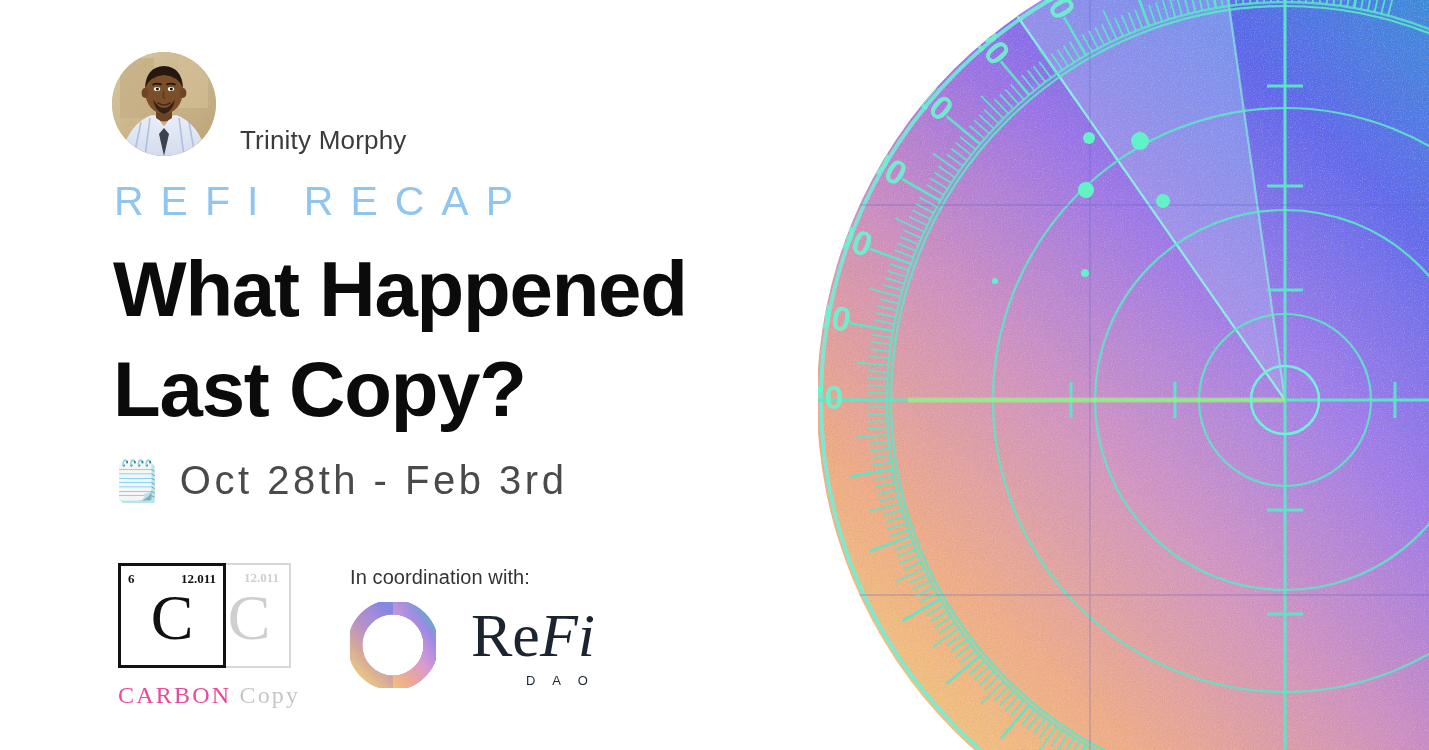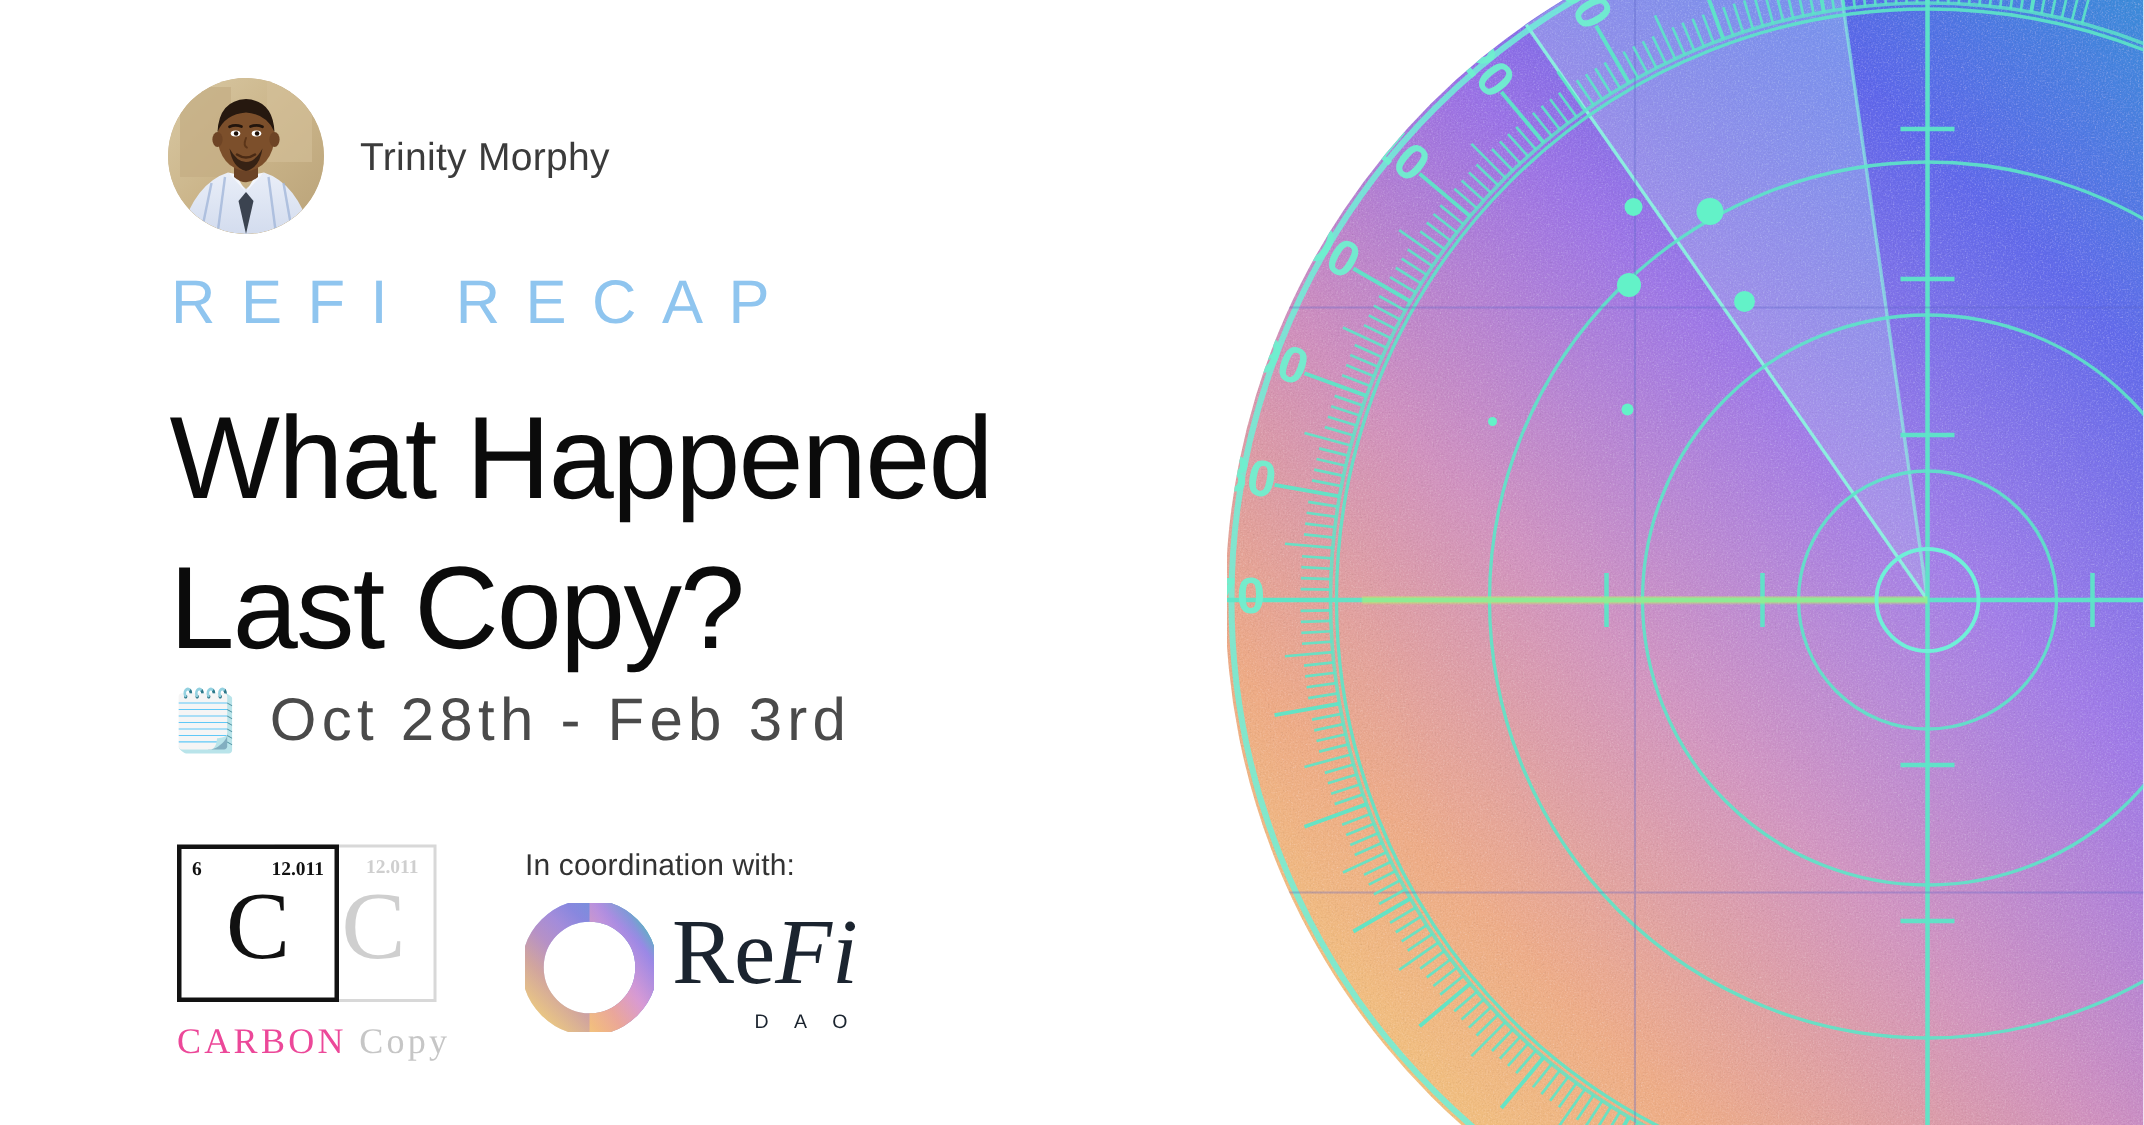--- a/index.html
+++ b/index.html
@@ -30,21 +30,21 @@
     pointer-events: none;
   }
   .radar-svg { display: block; width: 100%; height: 100%; }
 
   
   .byline {
     position: absolute;
     left: 112px;
     top: 52px;
     display: flex;
-    align-items: center;
+    align-items: flex-end;
     gap: 24px;
   }
   .avatar {
     width: 104px;
     height: 104px;
     border-radius: 50%;
     overflow: hidden;
     position: relative;
     flex: 0 0 auto;
     background: #c9b48c;
@@ -65,24 +65,24 @@
     font-size: 41px;
     font-weight: 400;
     letter-spacing: 17px;
     color: #8fc5ef;
     white-space: nowrap;
   }
 
   .headline {
     position: absolute;
     left: 113px;
-    top: 256px;
+    top: 240px;
     font-size: 78px;
     line-height: 1.28;
-    font-weight: 400;
+    font-weight: 700;
     color: #0b0b0b;
     letter-spacing: -1.2px;
     white-space: nowrap;
   }
   .headline .ln { display: block; }
 
   .daterange {
     position: absolute;
     left: 112px;
     top: 458px;
@@ -186,21 +186,21 @@
     font-size: 20px;
     font-weight: 400;
     color: #333333;
     letter-spacing: 0.1px;
     margin-bottom: 13px;
     white-space: nowrap;
   }
   .refi-row {
     display: flex;
     align-items: center;
-    gap: 12px;
+    gap: 35px;
   }
   .refi-ring { width: 86px; height: 86px; flex: 0 0 auto; display: block; }
   .refi-mark { position: relative; line-height: 1; }
   .refi-word {
     font-family: "Liberation Serif", serif;
     font-size: 62px;
     color: #1b242f;
     line-height: 1;
     white-space: nowrap;
   }

